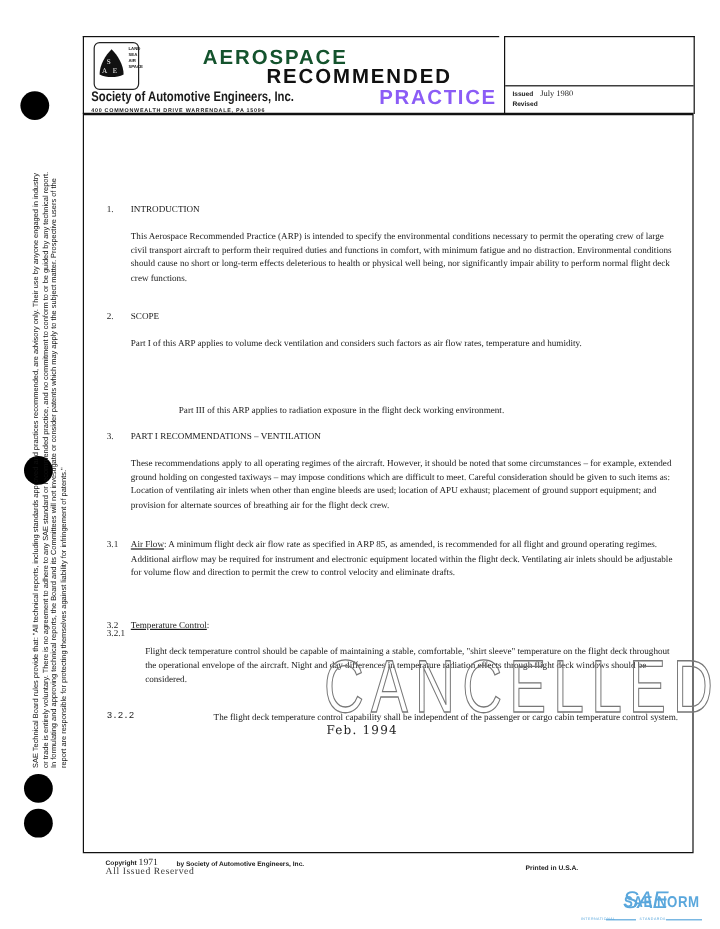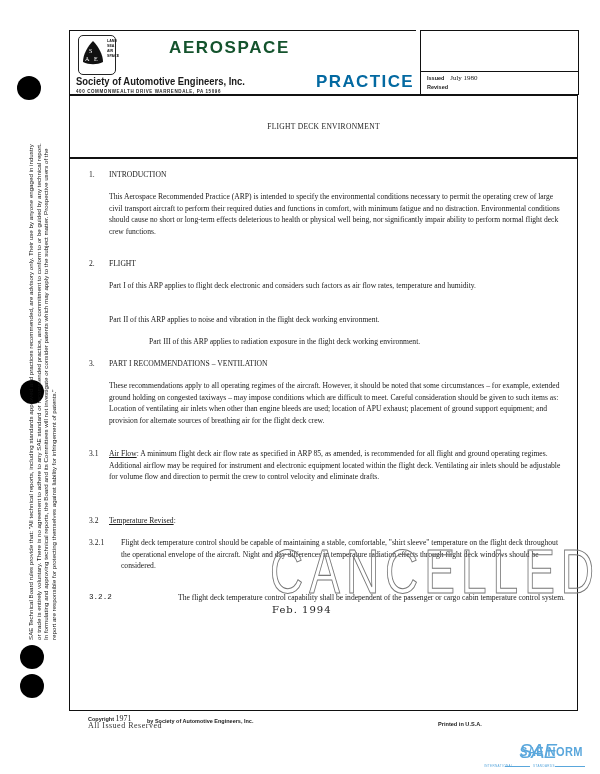--- a/index.html
+++ b/index.html
@@ -9,21 +9,21 @@
 
   .side-note { position:absolute; left:27px; top:390px; width:500px; height:34px; transform-origin:0 0; transform:rotate(-90deg) translate(-250px, 0); font-family:"Liberation Sans", sans-serif; font-size:6.2px; line-height:7.6px; color:#111; }
   .side-note { left:27px; top:640px; transform:rotate(-90deg); }
 
   .header { position:absolute; left:69px; top:30px; width:346px; height:64px; border-top:1.5px solid #111; border-left:1.5px solid #111; }
   .logo { position:absolute; left:8px; top:4px; width:36px; height:38px; border:1px solid #222; border-radius:5px; }
   .logo-tri { position:absolute; left:3px; top:4px; width:22px; height:26px; }
   .logo-words { position:absolute; left:28px; top:3px; font-family:"Liberation Sans", sans-serif; font-size:3.6px; line-height:5px; font-weight:bold; }
   .h-aero { position:absolute; left:99px; top:7px; font-family:"Liberation Sans", sans-serif; font-size:17px; font-weight:bold; letter-spacing:1.6px; color:#14532d; }
   .h-rec { position:absolute; left:152px; top:23px; font-family:"Liberation Sans", sans-serif; font-size:17px; font-weight:bold; letter-spacing:1.6px; color:#111; }
-  .h-prac { position:absolute; left:246px; top:41px; font-family:"Liberation Sans", sans-serif; font-size:17px; font-weight:bold; letter-spacing:1.4px; color:#0369a1; }
+  .h-prac { position:absolute; left:246px; top:41px; font-family:"Liberation Sans", sans-serif; font-size:17px; font-weight:bold; letter-spacing:1.4px; color:#8b5cf6; }
   .h-soc { position:absolute; left:6px; top:44px; font-family:"Liberation Sans", sans-serif; font-size:11.5px; font-weight:bold; transform:scaleX(0.82); transform-origin:0 0; white-space:nowrap; }
   .h-addr { position:absolute; left:6px; top:58px; font-family:"Liberation Sans", sans-serif; font-size:4.5px; font-weight:bold; letter-spacing:0.6px; white-space:nowrap; }
 
   .arp-box { position:absolute; left:420px; top:30px; width:157px; height:64px; border:1.5px solid #111; border-bottom:none; }
   .arp-num { position:absolute; left:6px; top:7px; font-family:"Liberation Sans", sans-serif; font-size:20px; font-weight:bold; letter-spacing:1px; }
   .arp-num .n { font-family:"Liberation Serif", serif; }
   .arp-split { position:absolute; left:0; top:40px; width:100%; height:0; border-top:1.5px solid #111; }
   .arp-issued { position:absolute; left:6px; top:43px; font-size:7px; }
   .arp-issued .lbl { font-family:"Liberation Sans", sans-serif; font-size:5.5px; font-weight:bold; }
   .arp-revised { position:absolute; left:6px; top:53px; font-family:"Liberation Sans", sans-serif; font-size:5.5px; font-weight:bold; }
@@ -69,70 +69,67 @@
       <text x="12" y="21" font-size="6" fill="#fff" font-family="Liberation Serif, serif">E</text>
     </svg>
     <div class="logo-words">
       <div>LAND</div>
       <div>SEA</div>
       <div>AIR</div>
       <div>SPACE</div>
     </div>
   </div>
   <div class="h-aero">AEROSPACE</div>
+  <div class="h-rec">RECOMMENDED</div>
   <div class="h-prac">PRACTICE</div>
   <div class="h-soc">Society of Automotive Engineers, Inc.</div>
   <div class="h-addr">400 COMMONWEALTH DRIVE   WARRENDALE, PA  15096</div>
 </div>
 
 <div class="arp-box">
   <div class="arp-split"></div>
   <div class="arp-issued">
     <span class="lbl">Issued</span>
     <span style="margin-left:4px;">July 1980</span>
   </div>
   <div class="arp-revised">Revised</div>
 </div>
 
 <div class="frame">
-  <div class="title-band">
-    <div class="doc-title">FLIGHT DECK ENVIRONMENT</div>
-  </div>
 
   <div class="sec" style="left:19px; top:73px;">
     <span>1.</span>
     <span style="position:absolute; left:20px; white-space:nowrap;">INTRODUCTION</span>
   </div>
   <div class="para" style="top:95px;">This Aerospace Recommended Practice (ARP) is intended to specify the environmental conditions necessary to permit the operating crew of large civil transport aircraft to perform their required duties and functions in comfort, with minimum fatigue and no distraction.  Environmental conditions should cause no short or long-term effects deleterious to health or physical well being, nor significantly impair ability to perform normal flight deck crew functions.</div>
 
   <div class="sec" style="left:19px; top:162px;">
     <span>2.</span>
-    <span style="position:absolute; left:20px; white-space:nowrap;">FLIGHT</span>
+    <span style="position:absolute; left:20px; white-space:nowrap;">SCOPE</span>
   </div>
-  <div class="para" style="top:184px;">Part I of this ARP applies to flight deck electronic and considers such factors as air flow rates, temperature and humidity.</div>
-  <div class="para" style="top:218px;">Part II of this ARP applies to noise and vibration in the flight deck working environment.</div>
+  <div class="para" style="top:184px;">Part I of this ARP applies to volume deck ventilation and considers such factors as air flow rates, temperature and humidity.</div>
   <div class="para" style="top:240px;margin-left:40px;">Part III of this ARP applies to radiation exposure in the flight deck working environment.</div>
 
   <div class="sec" style="left:19px; top:262px;">
     <span>3.</span>
     <span style="position:absolute; left:20px; white-space:nowrap;">PART I RECOMMENDATIONS – VENTILATION</span>
   </div>
   <div class="para" style="top:284px;">These recommendations apply to all operating regimes of the aircraft.  However, it should be noted that some circumstances – for example, extended ground holding on congested taxiways – may impose conditions which are difficult to meet.  Careful consideration should be given to such items as: Location of ventilating air inlets when other than engine bleeds are used; location of APU exhaust; placement of ground support equipment; and provision for alternate sources of breathing air for the flight deck crew.</div>
 
   <div class="sec" style="left:19px; top:352px;">3.1</div>
   <div class="para" style="top:352px;">
     <span class="u">Air Flow</span><span>:  A minimum flight deck air flow rate as specified in ARP 85, as amended, is recommended for all flight and ground operating regimes.  Additional airflow may be required for instrument and electronic equipment located within the flight deck.  Ventilating air inlets should be adjustable for volume flow and direction to permit the crew to control velocity and eliminate drafts.</span>
   </div>
 
   <div class="sec" style="left:19px; top:419px;">3.2</div>
   <div class="para" style="top:419px;">
-    <span class="u">Temperature Revised</span><span>:</span>
+    <span class="u">Temperature Control</span><span>:</span>
   </div>
 
-  <div class="sec" style="left:19px; top:441px;">3.2.1</div>
+  <div class="sec" style="left:19px; top:426px;">3.2.1</div>
   <div class="para" style="top:441px; left:51px; width:444px;">Flight deck temperature control should be capable of maintaining a stable, comfortable, "shirt sleeve" temperature on the flight deck throughout the operational envelope of the aircraft.  Night and day differences in temperature radiation effects through flight deck windows should be considered.</div>
 
   <div class="sec" style="left:19px; top:496px;font-family:Liberation Mono, monospace;">3.2.2</div>
   <div class="para" style="top:496px; left:51px; width:444px;text-align:right;">The flight deck temperature control capability shall be independent of the passenger or cargo cabin temperature control system.</div>
 </div>
 
 <div class="cancel">CANCELLED</div>
 <div class="sig">Feb. 1994</div>
 
 <div class="foot-copy">

